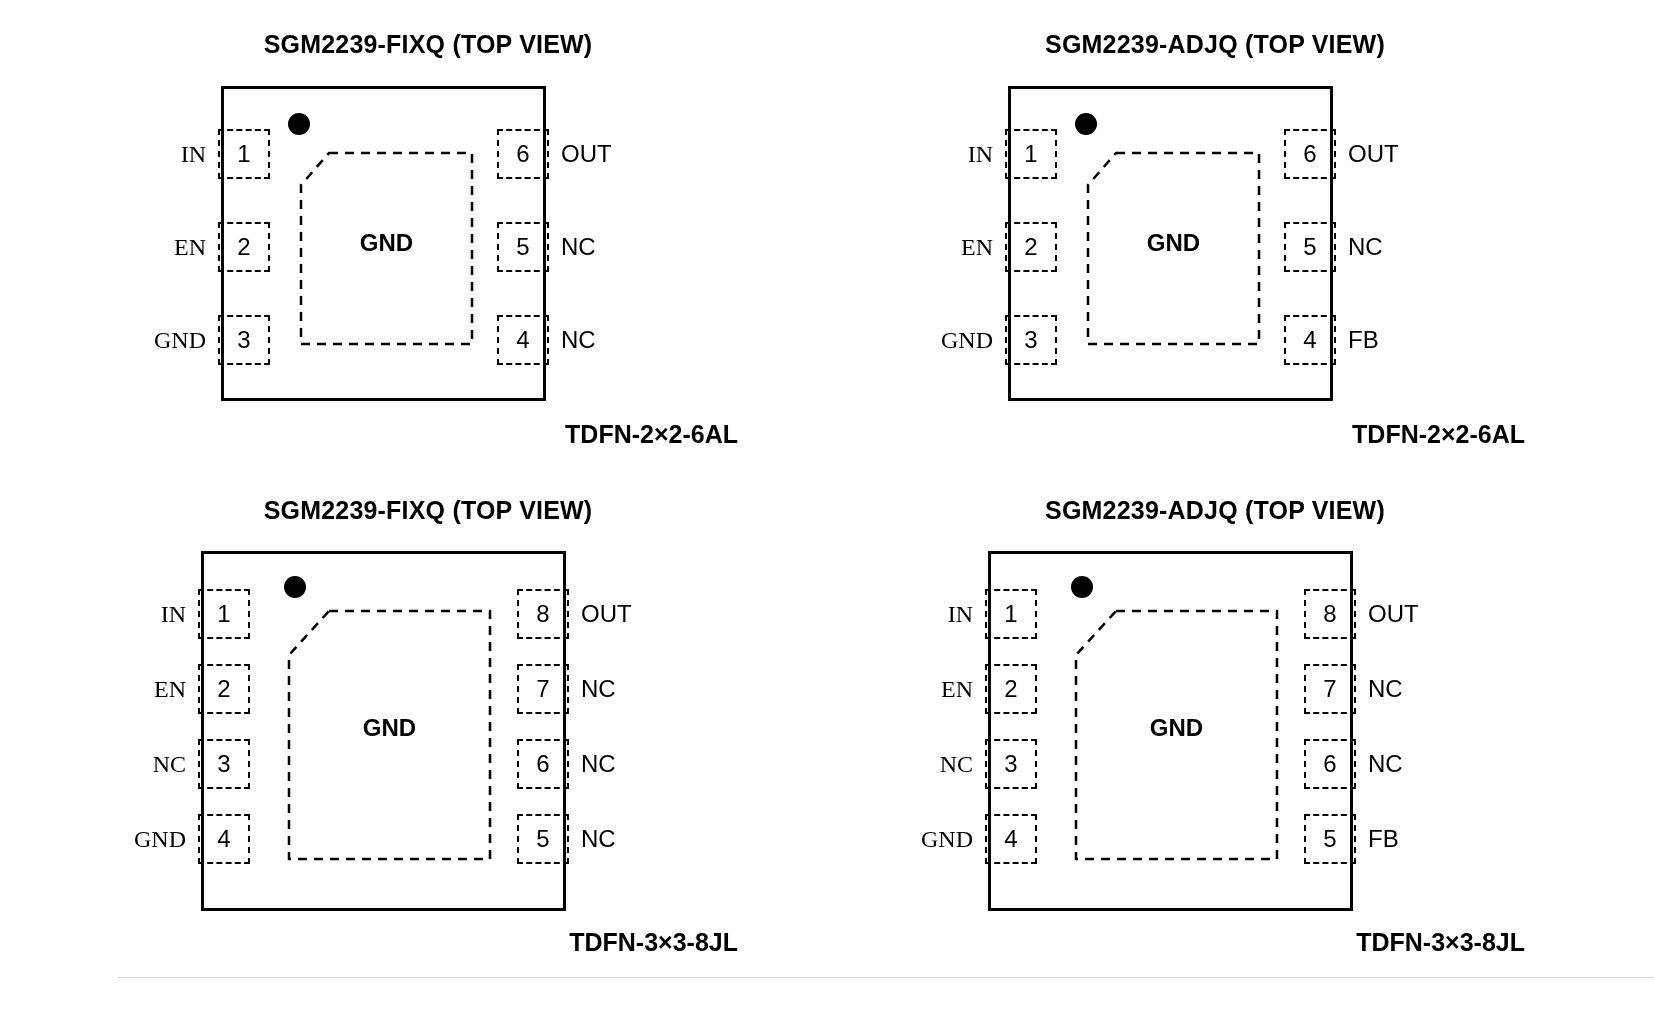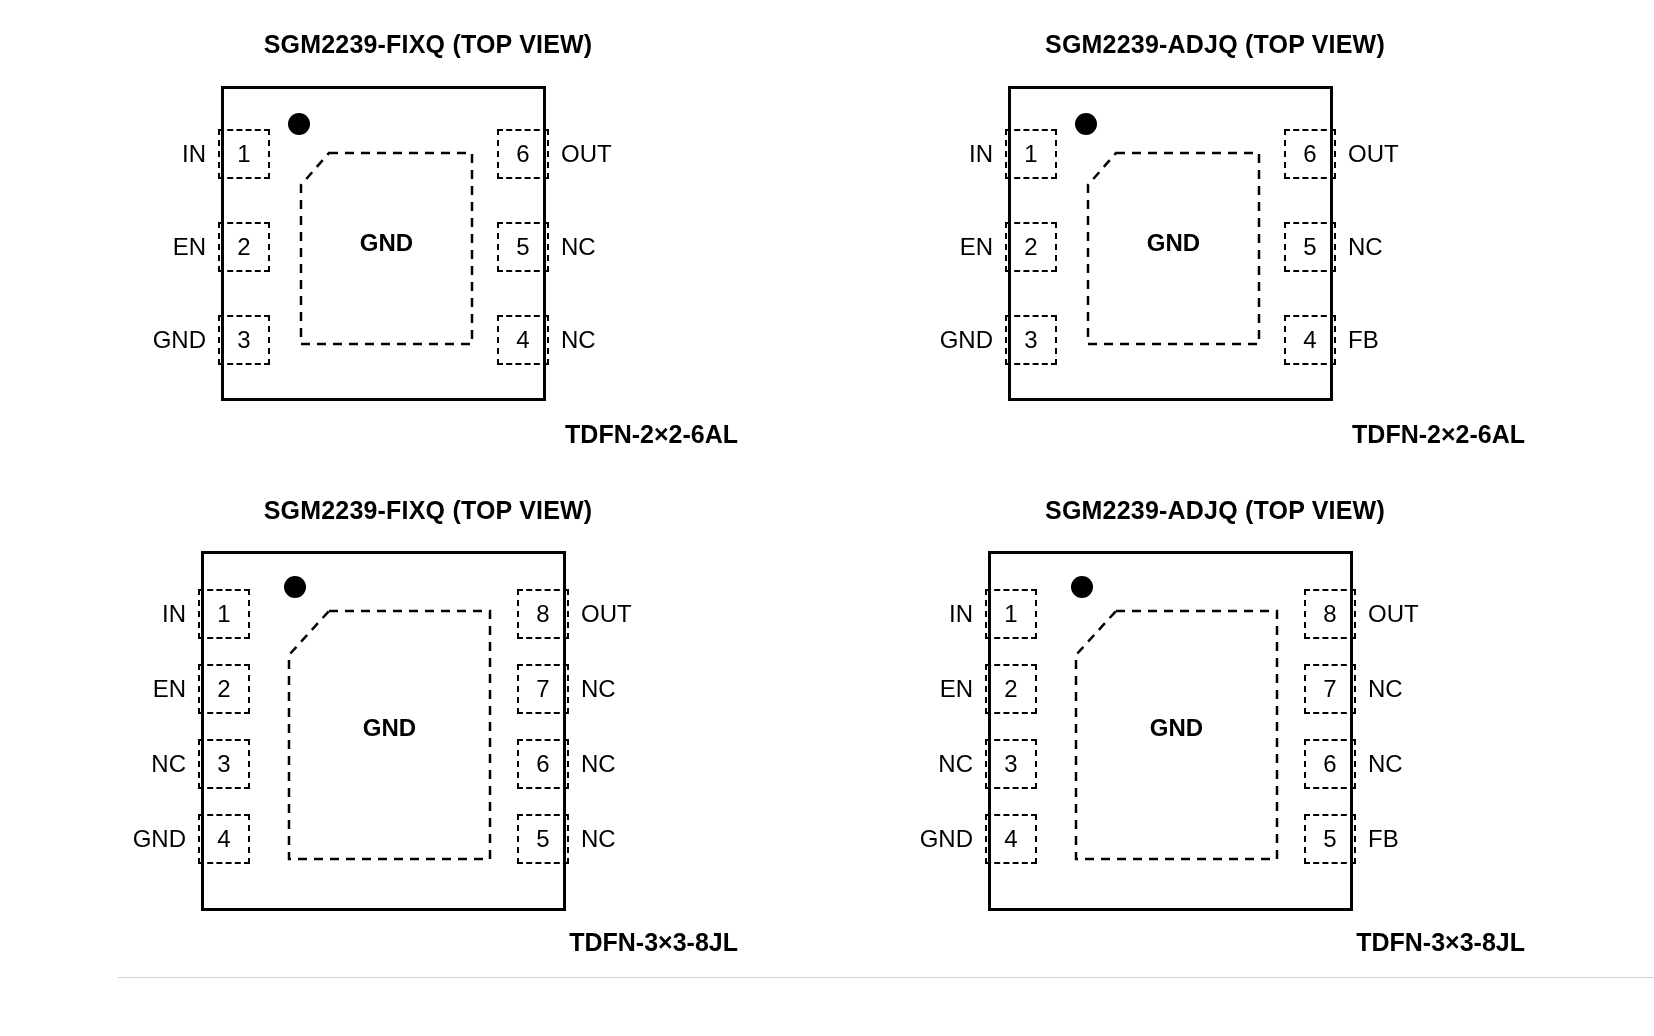--- a/index.html
+++ b/index.html
@@ -105,21 +105,21 @@
 
   
   .sig {
     position: absolute;
     top: 50%;
     transform: translateY(-50%);
     font-size: 24px;
     line-height: 1;
     white-space: nowrap;
   }
-  .sig.left  { right: 100%; margin-right: 14px; text-align: center; }
+  .sig.left  { right: 100%; margin-right: 14px; text-align: center; font-family: Liberation Serif, serif; }
   .sig.right { left: 100%;  margin-left: 14px;  text-align: center;  }
 
   
   .page-rule {
     position: absolute;
     left: 118px;
     right: 0;
     bottom: 58px;
     height: 1px;
     background: #d2d2d2;

